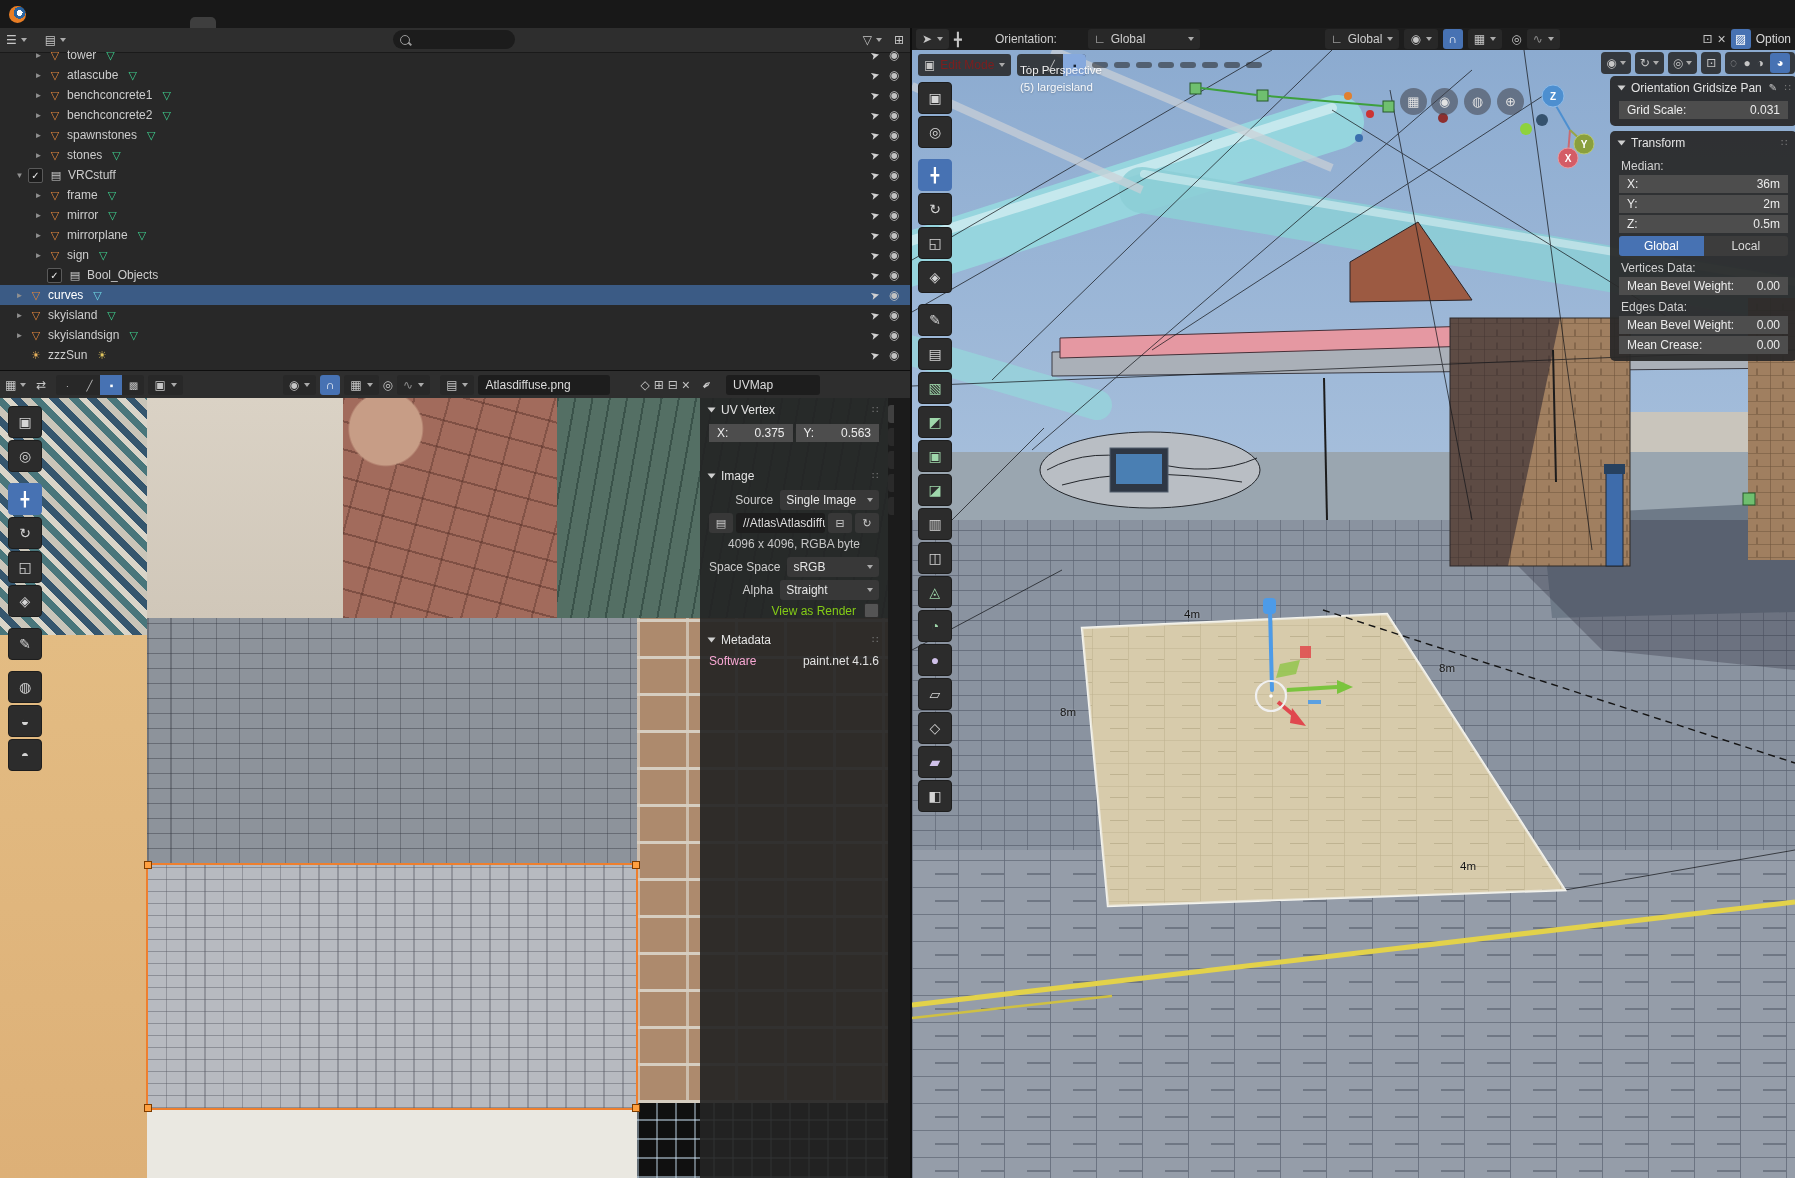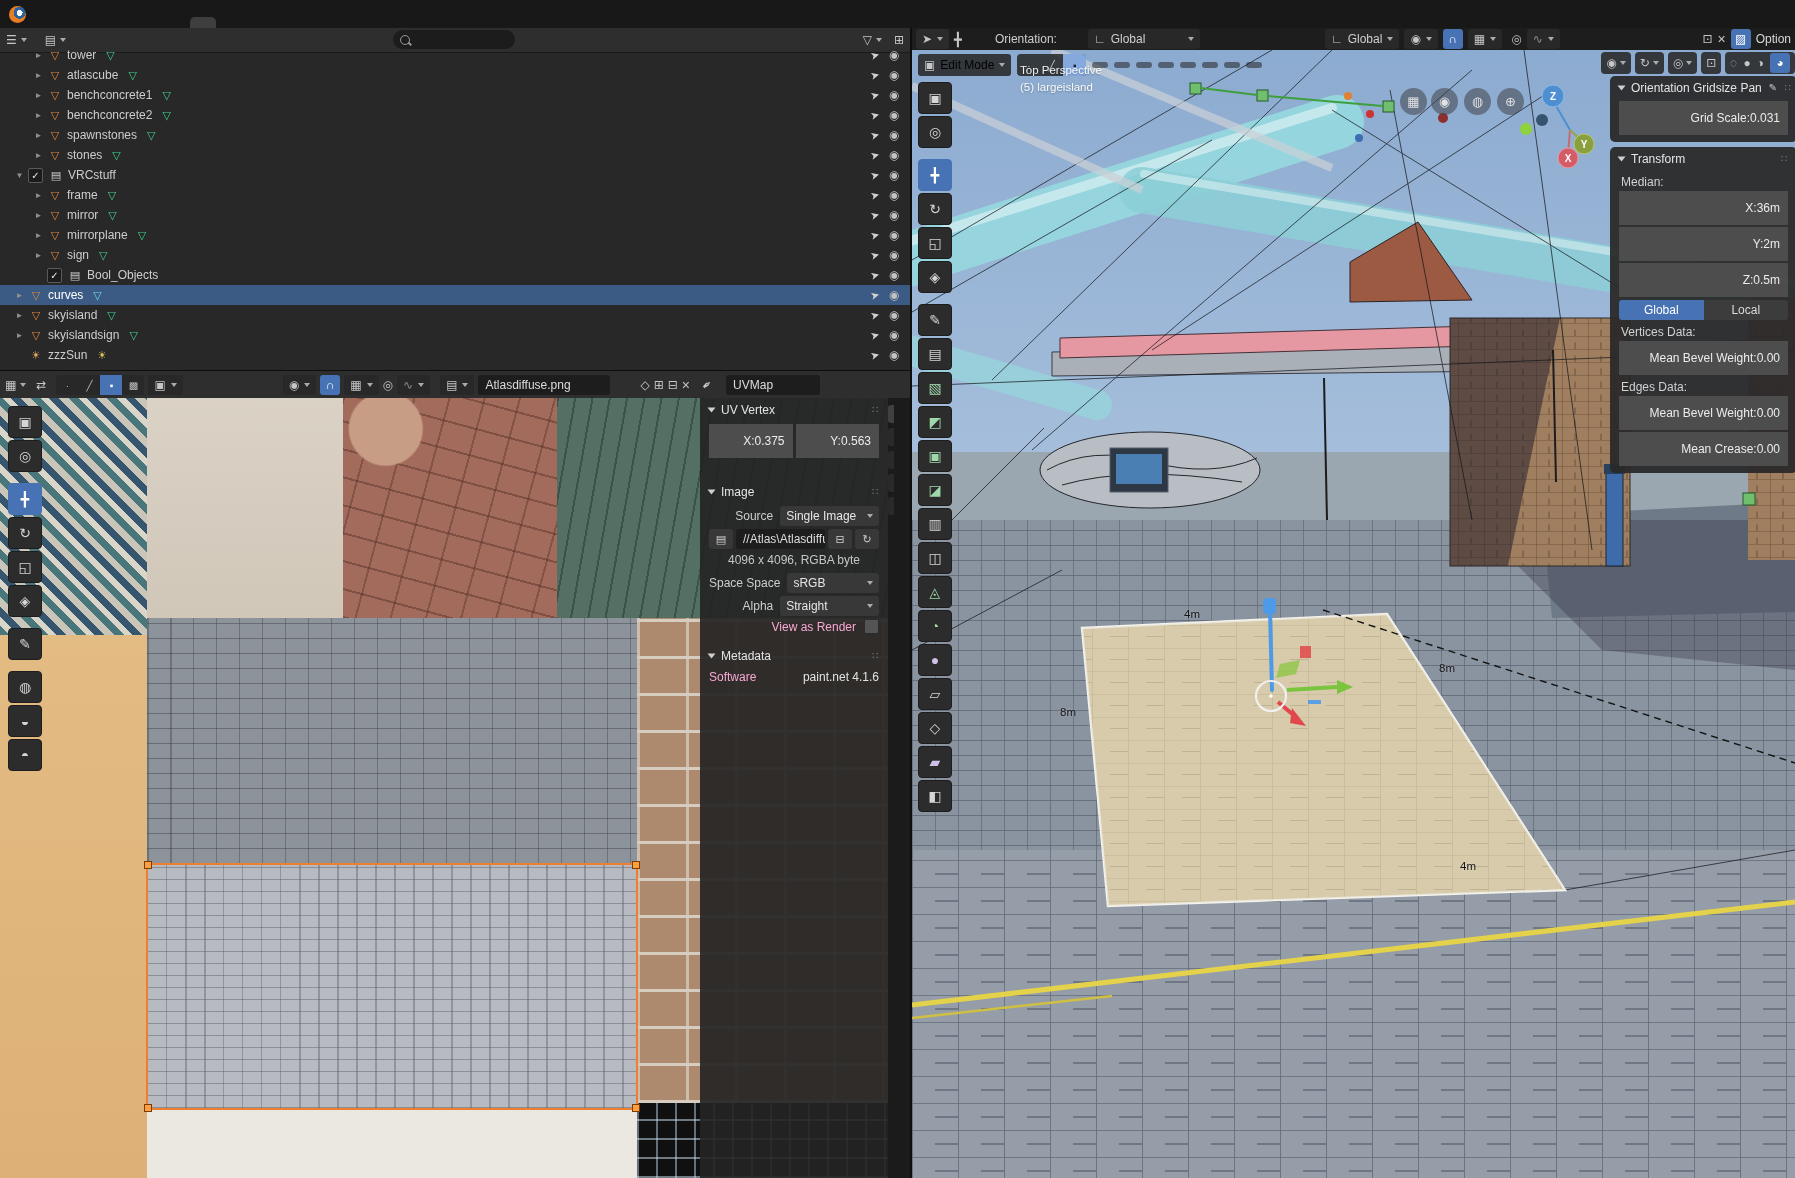--- a/index.html
+++ b/index.html
@@ -72,21 +72,21 @@
   .tb-btn.active{background:#4772b3;border-color:#4772b3;color:#fff;}
   
   #uvsidebar{background:rgba(36,36,36,.92);}
   .panel-h{height:23px;display:flex;align-items:center;gap:7px;padding:0 9px;color:#e4e4e4;}
   .pexp{width:0;height:0;border-top:4px solid transparent;border-bottom:4px solid transparent;border-left:5px solid #cfcfcf;transform:rotate(90deg);}
   .dragdots{margin-left:auto;color:#7d7d7d;font-size:10px;letter-spacing:1px;}
   .prow{display:flex;align-items:center;margin:3px 9px;gap:3px;}
   .plabel{flex:1;text-align:right;color:#cdcdcd;padding-right:4px;white-space:nowrap;}
   .pdd{flex:1.35;background:#383838;border-radius:3px;height:20px;display:flex;align-items:center;padding:0 6px;color:#e6e6e6;}
   .pdd .caret{margin-left:auto;}
-  .pval{background:#4d4d4d;border-radius:0;height:34px;display:flex;align-items:center;padding:0 8px;justify-content:flex-end;color:#ececec;}
+  .pval{background:#4d4d4d;border-radius:0;height:18px;display:flex;align-items:center;padding:0 8px;justify-content:space-between;color:#ececec;}
   .pbtn{width:24px;height:20px;background:#383838;border-radius:3px;display:flex;align-items:center;justify-content:center;color:#ccc;font-size:11px;}
   .pinfo{text-align:center;color:#c6c6c6;margin:4px 0 6px;}
   .pchk{width:13px;height:13px;background:#545454;border-radius:2px;border:1px solid #2c2c2c;}
   
   .sidetab{writing-mode:vertical-rl;transform:rotate(180deg);background:#2a2a2a;color:#9f9f9f;
            border-radius:0 3px 3px 0;padding:9px 3px;margin-bottom:5px;text-align:center;font-size:11.5px;}
   .sidetab.active{background:#404040;color:#efefef;}
   
   #vp{left:912px;top:28px;width:883px;height:1150px;overflow:hidden;background:#8fadd0;}
   #vp-toolhdr{position:absolute;left:0;top:0;width:883px;height:22px;background:#1d1d1d;display:flex;align-items:center;gap:5px;padding:0 4px;box-sizing:border-box;}
@@ -450,21 +450,21 @@
           </span>
       </div>
       <div class="prow">
         <span class="plabel">Alpha</span>
         <span class="pdd">
           <span>Straight</span>
             <span class="caret"></span>
           </span>
       </div>
       <div class="prow" style="justify-content:flex-end;gap:8px">
-        <span style="color:#f9a8d4">View as Render</span>
+        <span style="color:#84cc16">View as Render</span>
         <span class="pchk"></span>
       </div>
       <div class="panel-h" style="margin-top:10px">
         <span class="pexp"></span>
           <span>Metadata</span>
         <span class="dragdots">∷</span>
       </div>
       <div class="prow" style="justify-content:space-between">
         <span style="color:#f9a8d4">Software</span>
         <span style="color:#e2e2e2">paint.net 4.1.6</span>
@@ -650,21 +650,21 @@
       <span style="flex:1"></span>
       <span class="icon">⊡</span>
       <span class="icon" style="font-size:14px">×</span>
       <span class="icon blue" style="width:20px;height:20px;border-radius:3px">▨</span>
       <span style="color:#d8d8d8;overflow:hidden;white-space:nowrap">Option</span>
     </div>
 
     <div id="vp-hdr2">
       <div class="dd" style="height:22px;background:rgba(40,40,40,.88)">
         <span class="icon">▣</span>
-        <span style="color:#000000">Edit Mode</span>
+        <span style="color:#7f1d1d">Edit Mode</span>
           <span class="caret"></span>
       </div>
       <div class="modegrp">
         <span class="sbtn">∙</span>
         <span class="sbtn">╱</span>
         <span class="sbtn active">▪</span>
       </div>
       <span class="menu-item"></span>
         <span class="menu-item"></span>
         <span class="menu-item"></span>

